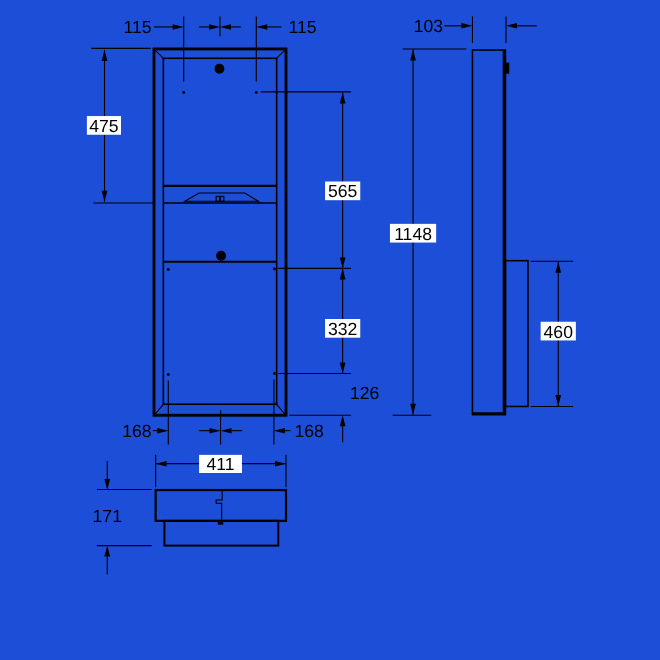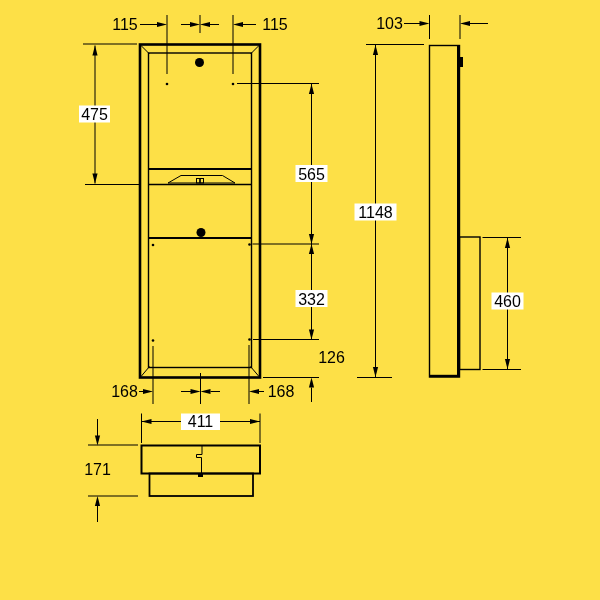--- a/index.html
+++ b/index.html
@@ -1,16 +1,16 @@
 <!DOCTYPE html>
 <html><head>
 <meta charset="utf-8">
 <style>
   html,body{margin:0;padding:0;background:#ffffff;}
-  .stage{width:600px;height:600px;background:#fde047;position:relative;overflow:hidden;}
+  .stage{width:600px;height:600px;background:#1d4ed8;position:relative;overflow:hidden;}
   svg{display:block;}
   text{font-family:"Liberation Sans","DejaVu Sans",sans-serif;font-size:16px;fill:#000;}
   .ln{stroke:#000;fill:none;}
   .thin{stroke-width:1;}
   .med{stroke-width:1.4;}
   .med2{stroke-width:1.8;}
   .thick{stroke-width:2.6;}
   .arr{fill:#000;stroke:none;}
   .bg{fill:#fff;stroke:none;}
   .dimtxt{text-anchor:middle;}

